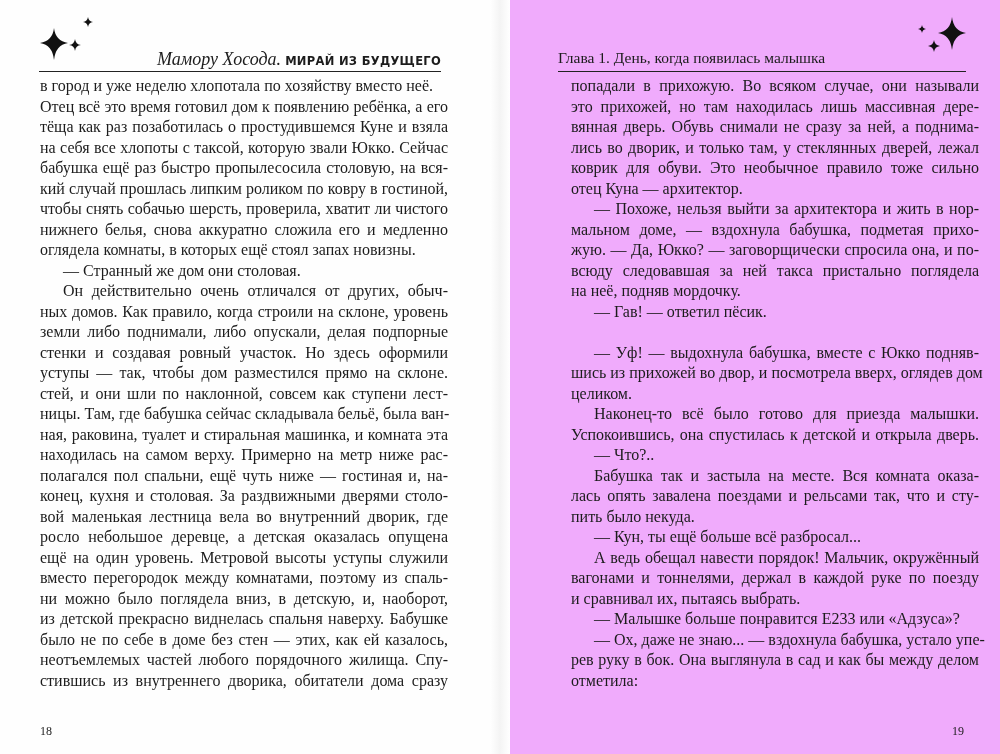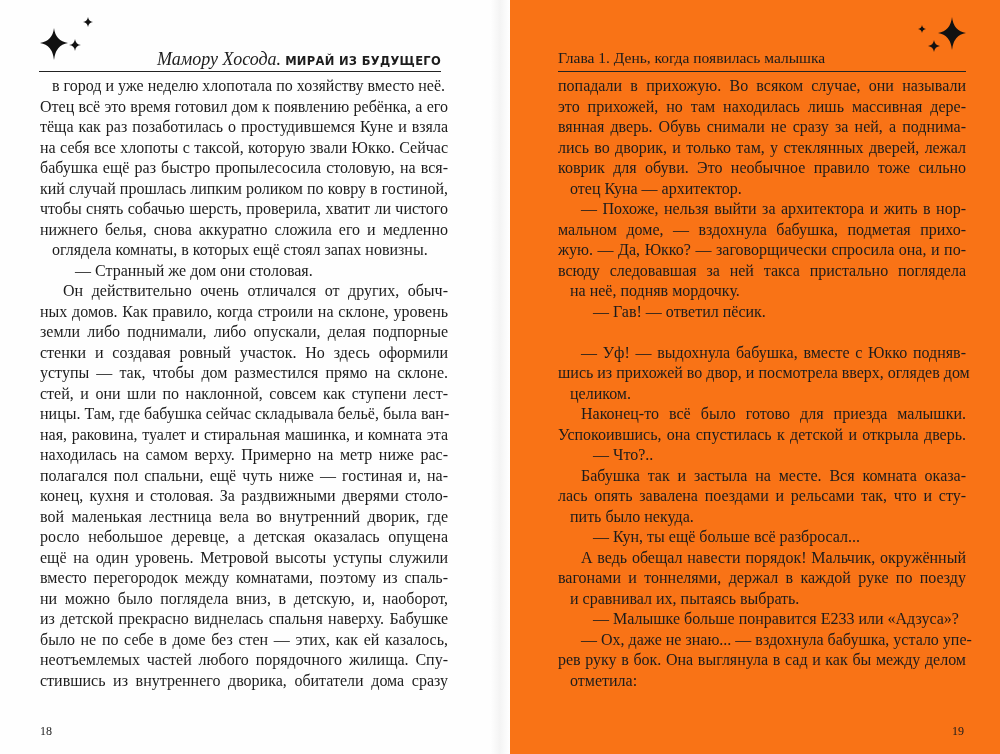--- a/index.html
+++ b/index.html
@@ -1,36 +1,36 @@
 <!DOCTYPE html>
 <html><head>
 <meta charset="utf-8">
 <style>
   html, body { margin:0; padding:0; }
   body { width:1000px; height:754px; background:#ffffff; position:relative; overflow:hidden;
          font-family:"Liberation Serif","DejaVu Serif",serif; color:#1c1c1c; }
   .page { position:absolute; top:0; height:754px; }
   .page-left { left:0; width:500px; background:#fefefe; }
-  .page-right { left:500px; width:500px; background:#f97316;text-decoration:underline; }
+  .page-right { left:500px; width:500px; background:#f0abfc;text-decoration:underline; }
   .gutter { position:absolute; left:490px; top:0; width:20px; height:754px;
             background:linear-gradient(to right, #ffffff, #f4f4f4 50%, #ffffff); }
   .header { position:absolute; top:49px; height:22px; border-bottom:1.3px solid #222; }
   .page-left .header { left:39px; width:402px; text-align:right; }
   .page-right .header { left:58px; width:408px; text-align:left; }
   .author { font-style:italic; font-size:18px; }
   .booktitle { font-family:"DejaVu Sans","Liberation Sans",sans-serif; font-weight:bold; font-size:11.5px; letter-spacing:0.3px; }
   .chapter { font-size:15.5px; }
   .stars { position:absolute; top:14px; width:60px; height:50px; }
   .page-left .stars { left:38px; }
   .page-right .stars { left:902px; left:402px; }
   .text { position:absolute; top:76px; font-size:16px; line-height:20.5px; }
   .page-left .text { left:40px; width:408px; }
-  .page-right .text { left:58px; width:408px; }
+  .page-right .text { left:71px; width:408px; }
   .line { display:block; white-space:nowrap; text-align:justify; text-align-last:justify; height:20.5px; }
-  .line.last { text-align-last:left;margin-left:12px; }
+  .line.last { text-align-last:left; }
   .line.indent { padding-left:23px; }
   .line.blank { height:20.5px; }
   .pagenum { position:absolute; top:724px; font-size:12px; }
   .page-left .pagenum { left:40px; }
   .page-right .pagenum { left:452px; }
 </style>
 </head>
 <body>
 
 <div class="page page-left">

